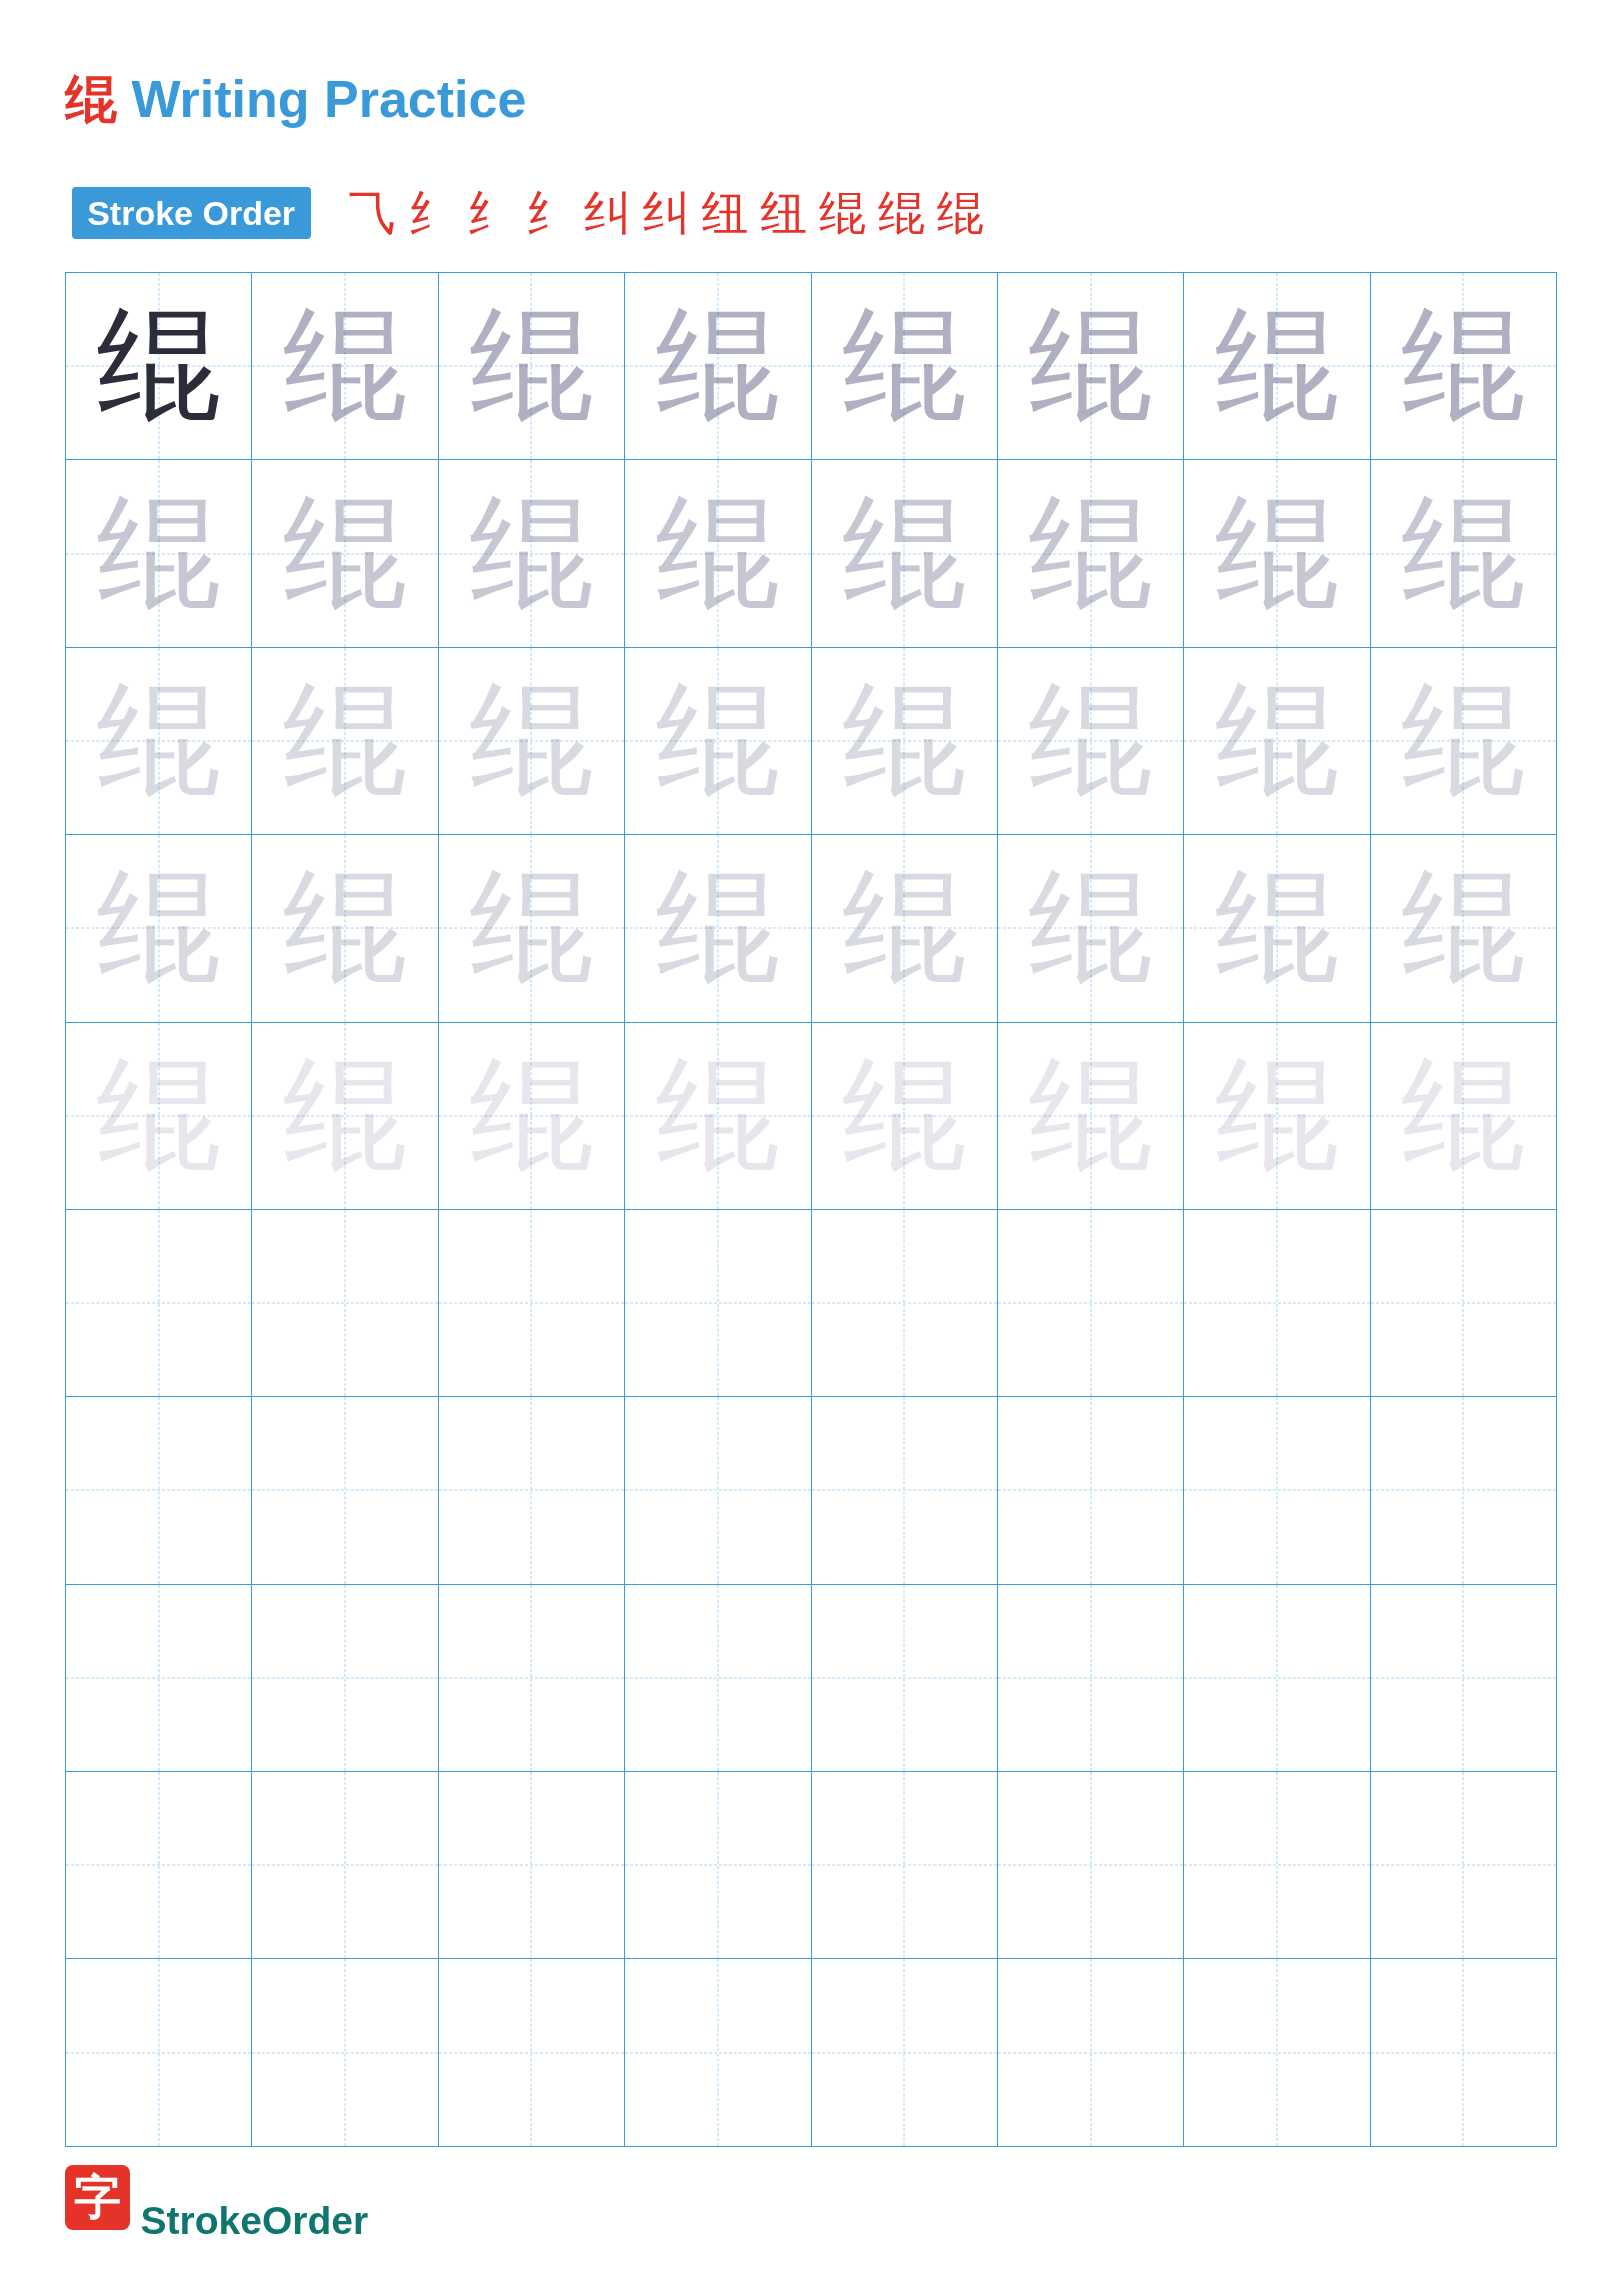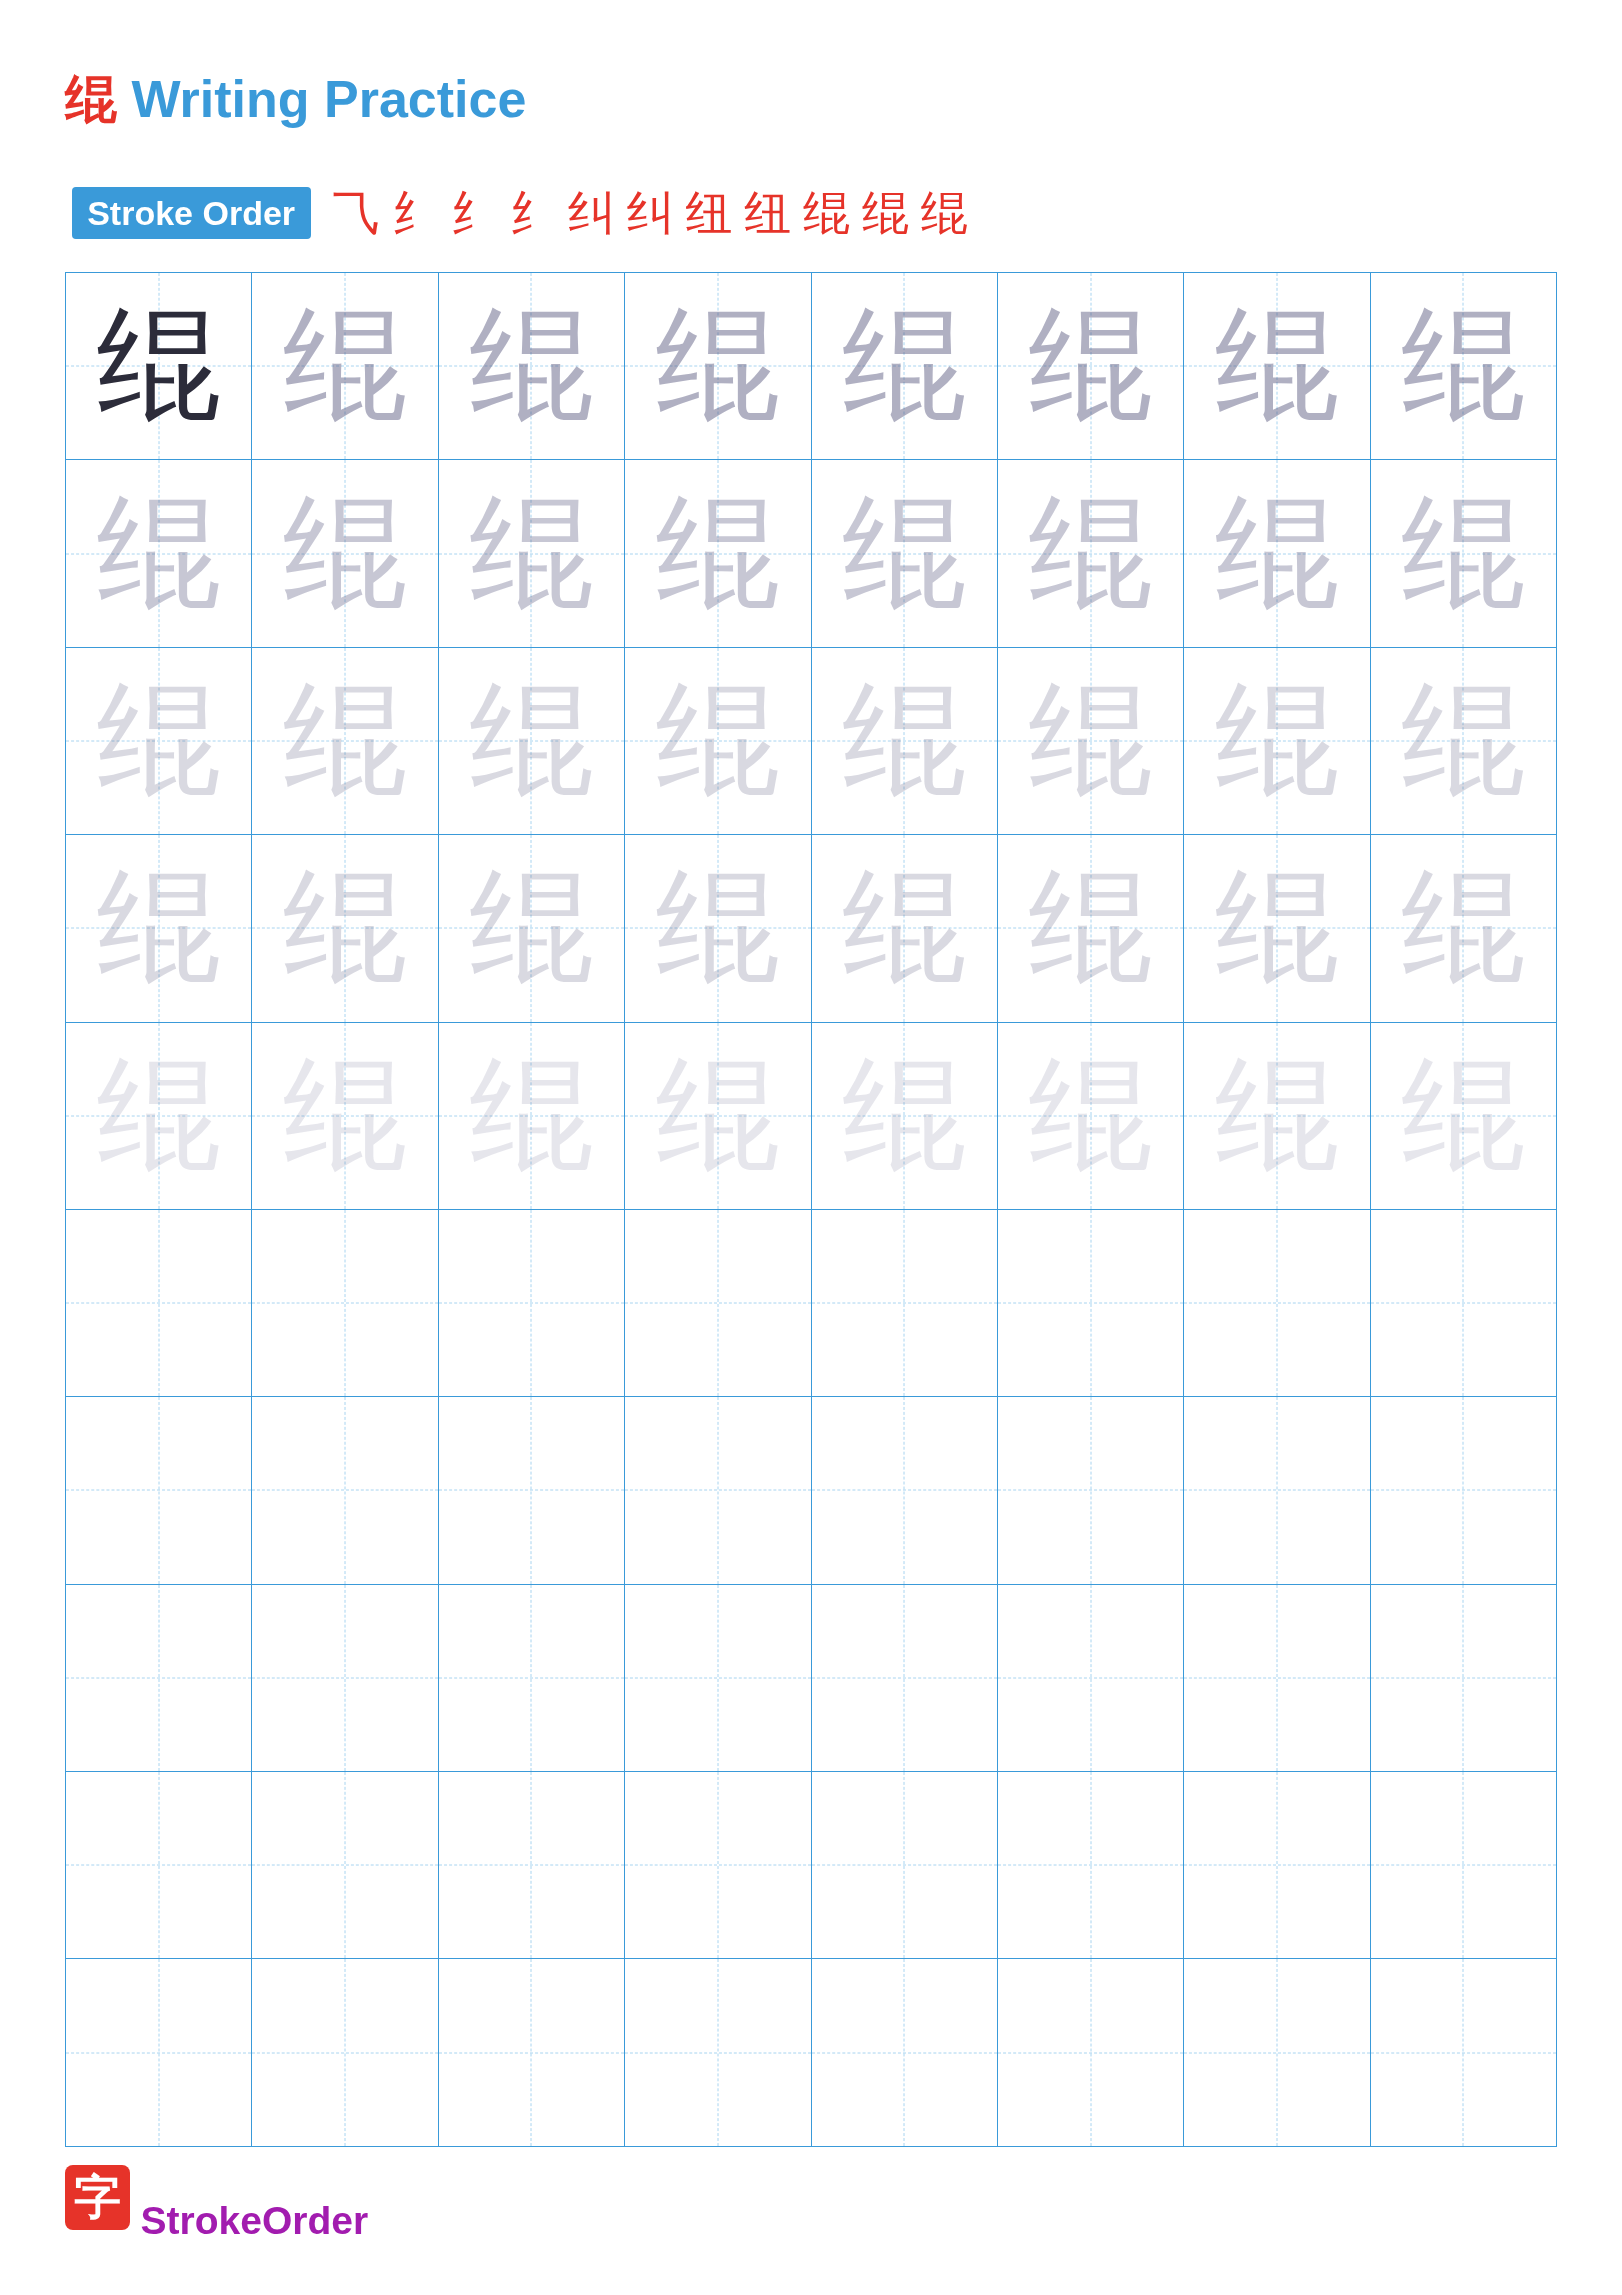--- a/index.html
+++ b/index.html
@@ -25,21 +25,21 @@
 
     .page-title .chinese-char {
       color: #e63329;
       font-family: serif;
     }
 
     .stroke-order-row {
       display: flex;
       align-items: center;
       margin-bottom: 33px;
-      gap: 22px;
+      gap: 38px;
       padding-left: 6.5px;
     }
 
     .stroke-order-label {
       background: #3a9ad9;
       color: #fff;
       font-size: 34px;
       font-weight: bold;
       padding: 6.5px 15.7px;
       border-radius: 3.9px;
@@ -175,21 +175,21 @@
       align-items: center;
       justify-content: center;
       border-radius: 7.9px;
       font-family: serif;
       font-weight: bold;
     }
 
     .footer-logo-text {
       font-size: 39px;
       font-weight: bold;
-      color: #a21caf;
+      color: #0f766e;
       font-family: Arial, sans-serif;
       margin-top: 48px;
     }
   </style>
 </head>
 <body>
 
 <h1 class="page-title">
   <span class="chinese-char">绲</span>
   <span> Writing Practice</span>

